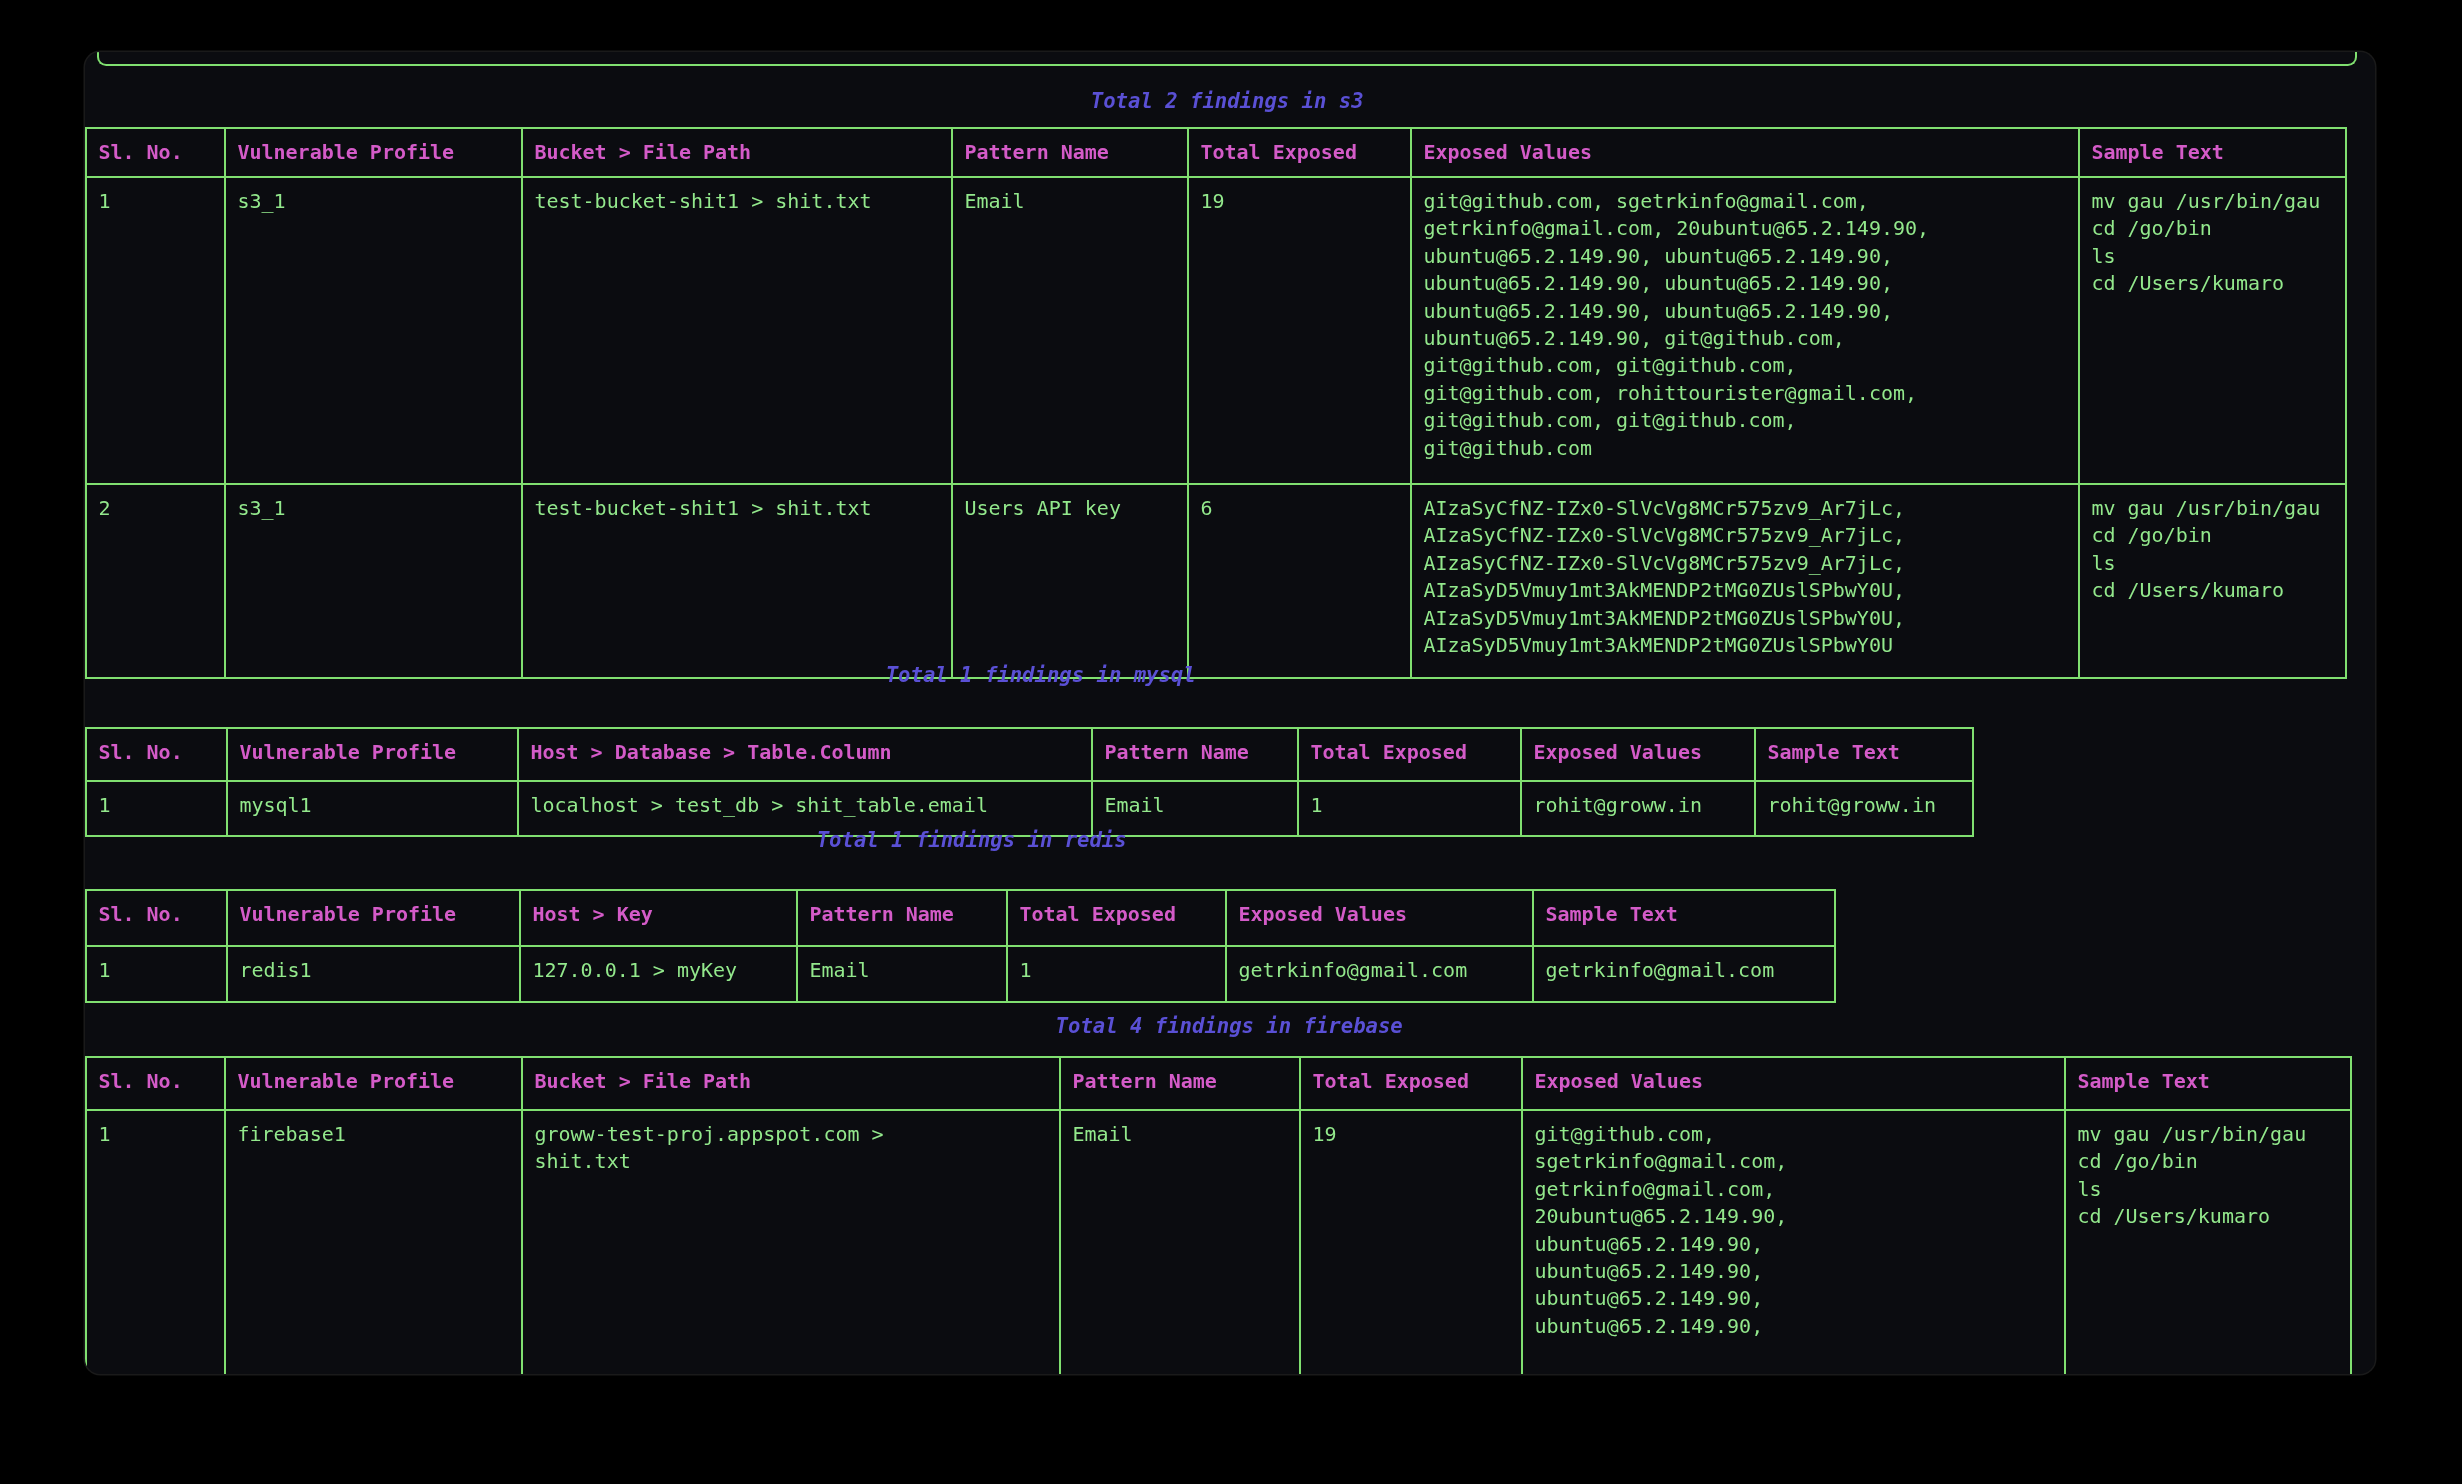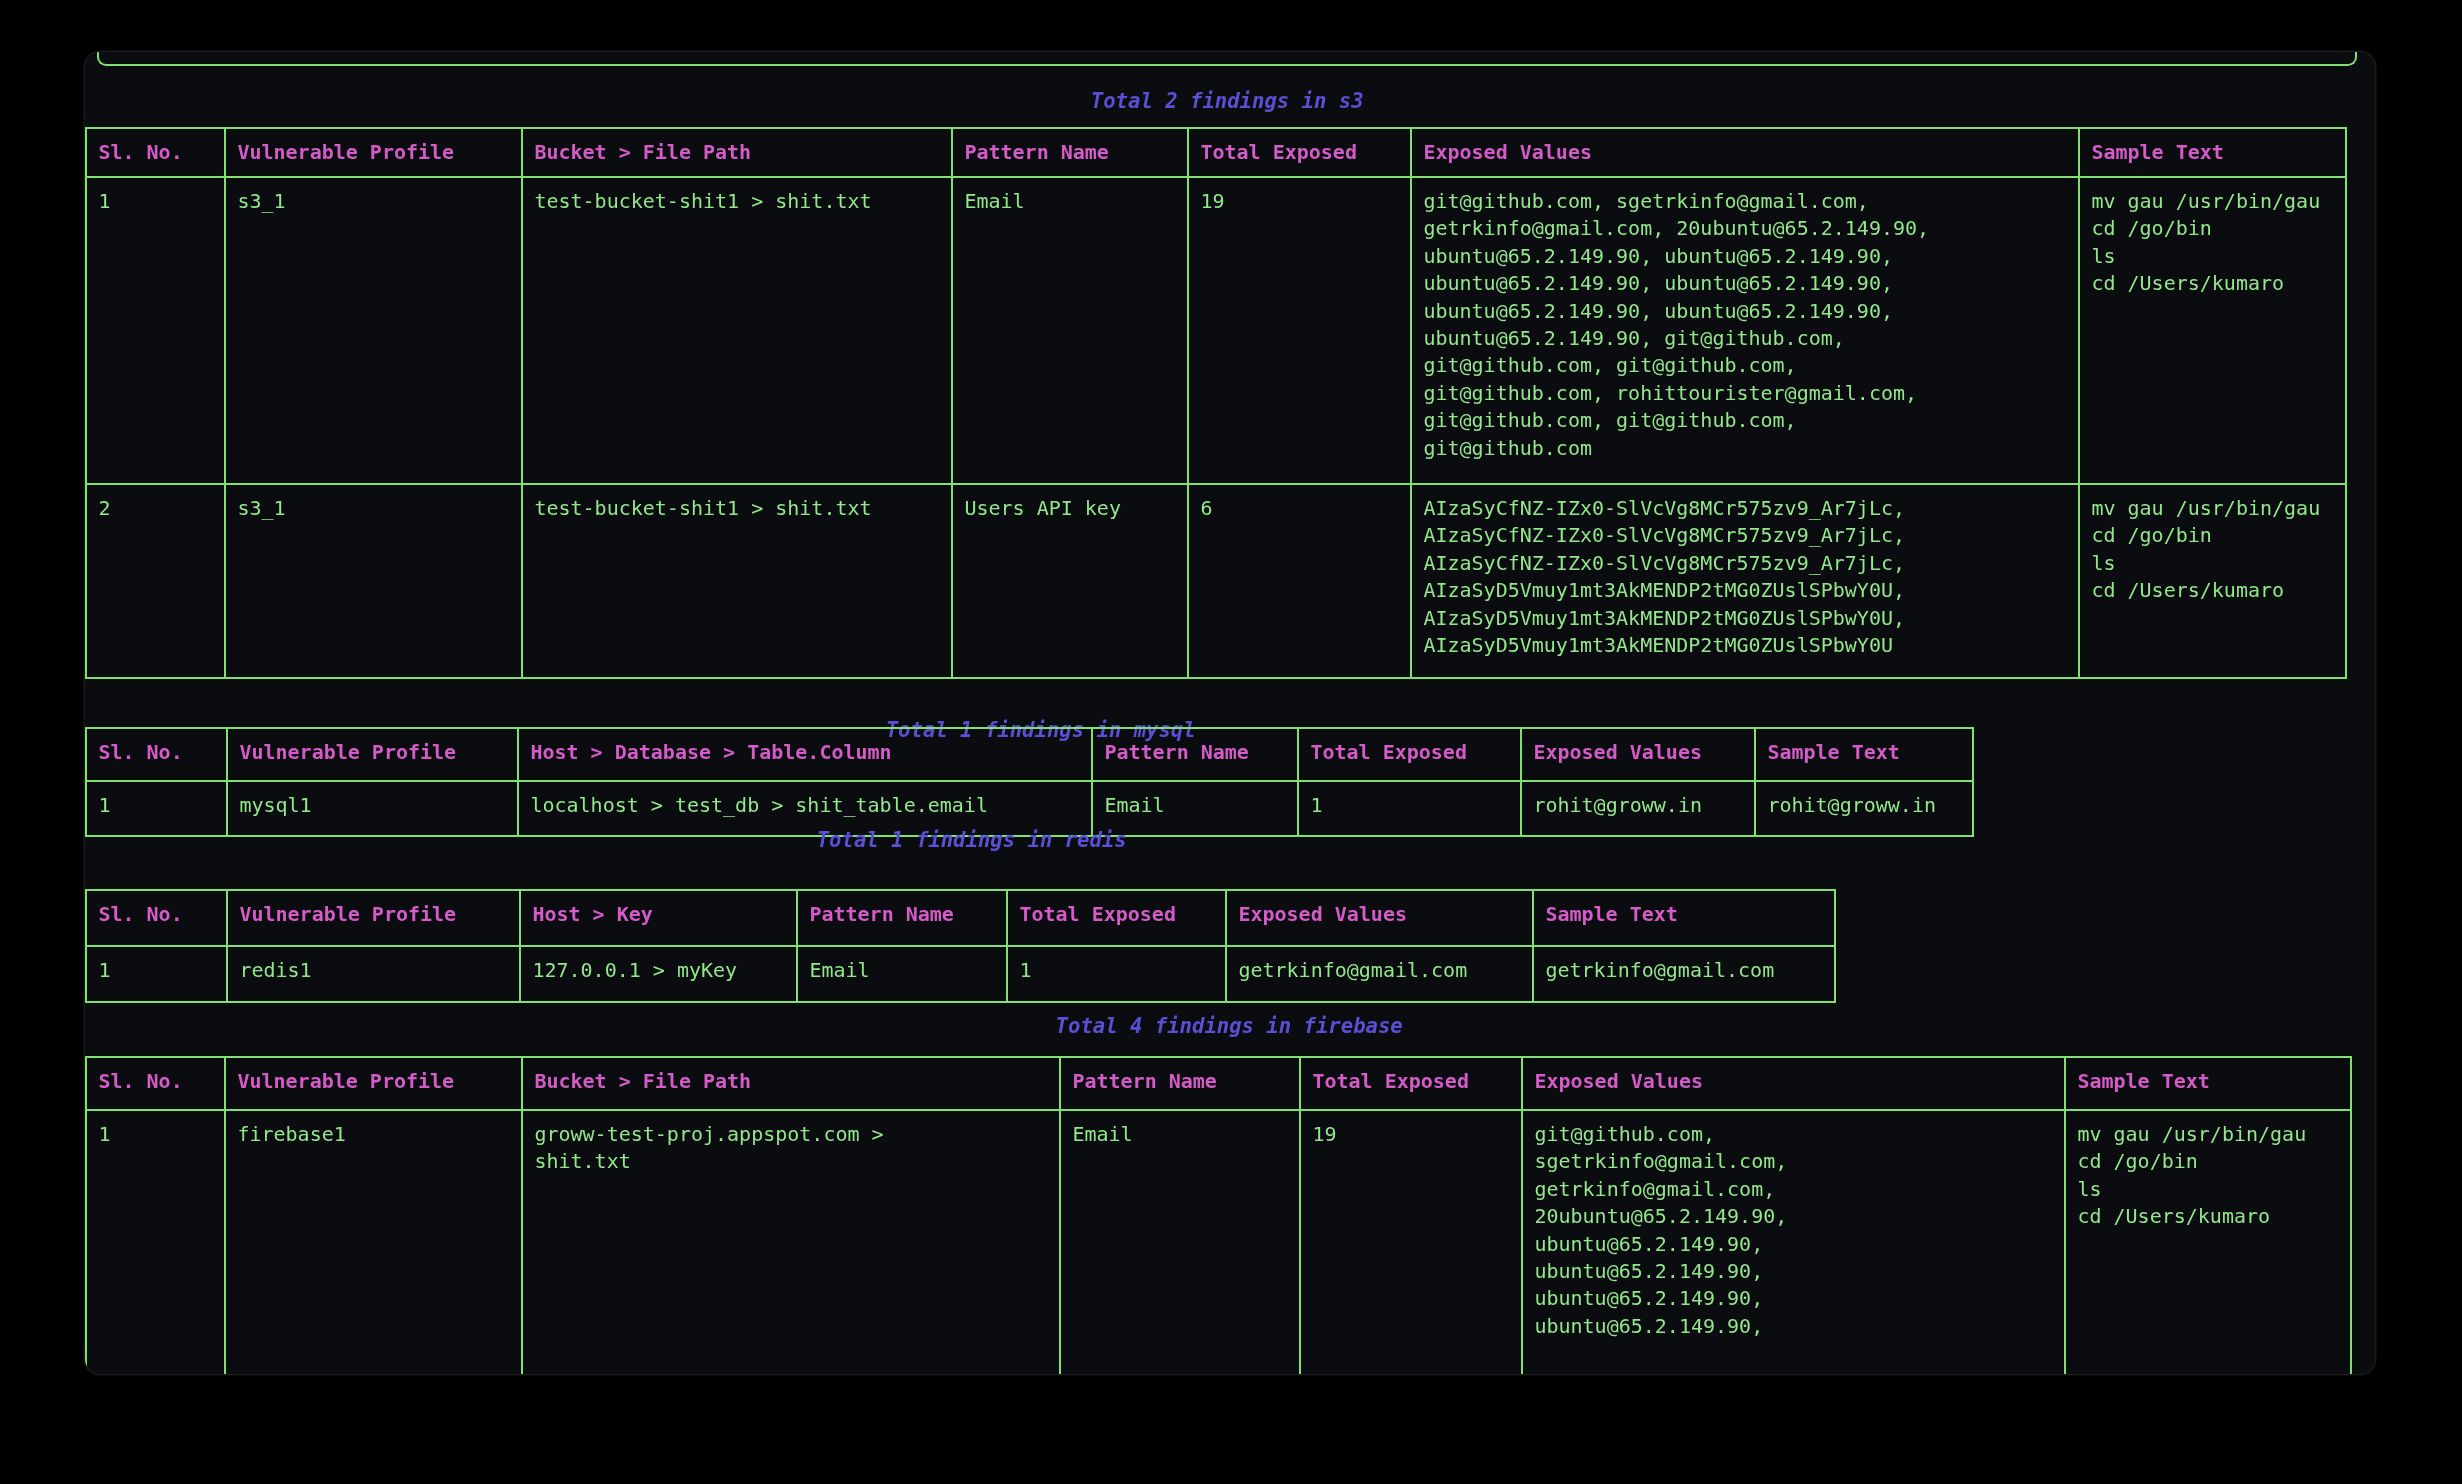--- a/index.html
+++ b/index.html
@@ -62,21 +62,21 @@
     vertical-align:top;text-align:left;
     padding:10px 11.4px 0 11.4px;
     font-size:20px;line-height:27.4px;
     overflow:hidden;
   }
   table.findings th{color:var(--magenta-header);font-weight:bold;white-space:nowrap;}
   table.findings td{color:var(--green-text);white-space:pre-line;font-weight:500;}
 
   #s3-title{top:29px;width:2260px;margin-top:7px;}
   #s3-table{top:75px;width:2260px;}
-  #mysql-title{top:665px;width:1887px;text-align:center;}
+  #mysql-title{top:610px;width:1887px;text-align:center;}
   #mysql-table{top:675px;width:1887px;}
   #redis-title{top:775px;width:1749px;}
   #redis-table{top:837px;width:1749px;}
   #firebase-title{top:961px;width:2264px;}
   #firebase-table{top:1004px;width:2264px;}
 </style>
 </head>
 <body>
 
 <div class="window">

